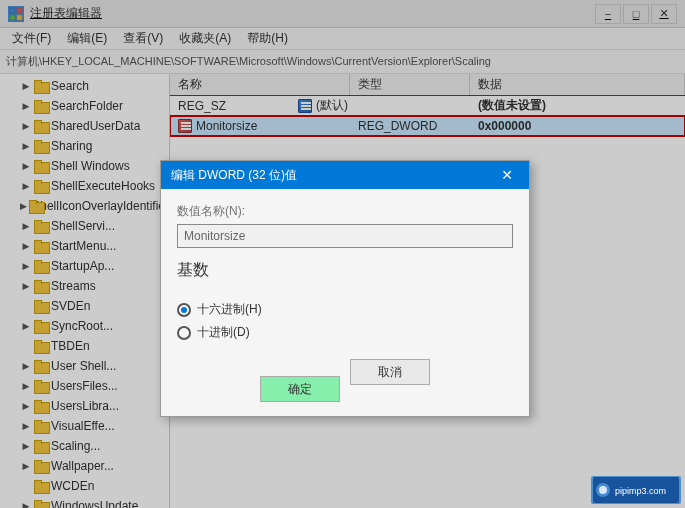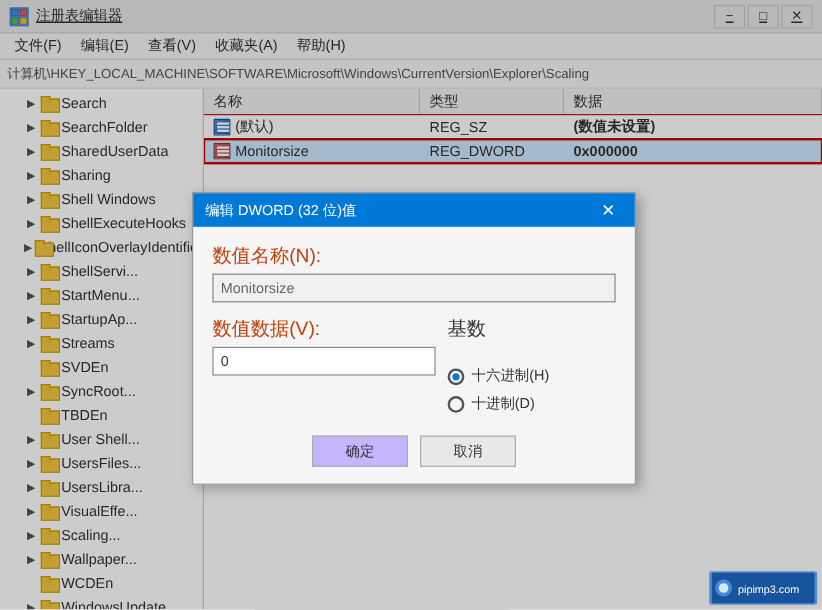--- a/index.html
+++ b/index.html
@@ -256,22 +256,22 @@
       cursor: pointer;
       display: flex;
       align-items: center;
       justify-content: center;
       font-size: 14px;
     }
     .dialog-body {
       padding: 14px 16px;
     }
     .dialog-label {
-      font-size: 16px;
-      color: #c2410c;
+      font-size: 12px;
+      color: #737373;
       margin-bottom: 4px;
     }
     .dialog-input {
       width: 100%;
       height: 24px;
       border: 1px solid #888;
       background: white;
       padding: 2px 6px;
       font-size: 12px;
       color: #333;
@@ -331,21 +331,22 @@
       background: #e8e8e8;
       border: 1px solid #aaa;
       cursor: pointer;
       font-size: 12px;
       color: #333;
       display: flex;
       align-items: center;
       justify-content: center;
     }
     .dialog-btn.primary {
-      background: #c4b5fd;
+      background: #86efac;
+      margin-top: 17px;
     }
 
     
     .watermark {
       position: absolute;
       bottom: 4px;
       right: 4px;
       display: flex;
       align-items: center;
       gap: 4px;
@@ -514,25 +515,25 @@
     </div>
 
     <div class="content-pane">
       <div class="content-header">
         <div class="col-header col-name">名称</div>
         <div class="col-header col-type">类型</div>
         <div class="col-header col-data">数据</div>
       </div>
 
       <div class="content-row">
+        <div class="cell cell-type">REG_SZ</div>
         <div class="cell cell-name">
           <span class="reg-icon"></span>
           <span>(默认)</span>
         </div>
-        <div class="cell cell-type">REG_SZ</div>
         <div class="cell cell-data">(数值未设置)</div>
       </div>
 
       <div class="content-row highlighted-red" style="background:#cce8ff;">
         <div class="cell cell-name" style="display:flex;align-items:center;gap:4px;">
           <span class="reg-icon" style="background:linear-gradient(135deg,#e06060,#b04040);border-color:#903030;"></span>
           <span>Monitorsize</span>
         </div>
         <div class="cell cell-type">REG_DWORD</div>
         <div class="cell cell-data">0x000000</div>
@@ -548,24 +549,20 @@
       <div class="dialog-title-bar">
         <span class="dialog-title-text">编辑 DWORD (32 位)值</span>
         <button class="dialog-close-btn">✕</button>
       </div>
 
       <div class="dialog-body">
         <div class="dialog-label">数值名称(N):</div>
         <input class="dialog-input" type="text" value="Monitorsize" readonly="" style="background: rgb(240, 240, 240); color: rgb(102, 102, 102);">
 
         <div class="dialog-row">
-          <div class="dialog-value-section">
-            <div class="dialog-label">数值数据(V):</div>
-            <input class="dialog-input" type="text" value="0" style="margin-bottom: 0px; width: 100%;">
-          </div>
           <div class="dialog-base-section">
             <div class="dialog-base-label">基数</div>
             <label class="radio-item">
               <span class="radio-dot checked"></span>
               <span>十六进制(H)</span>
             </label>
             <label class="radio-item">
               <span class="radio-dot"></span>
               <span>十进制(D)</span>
             </label>

